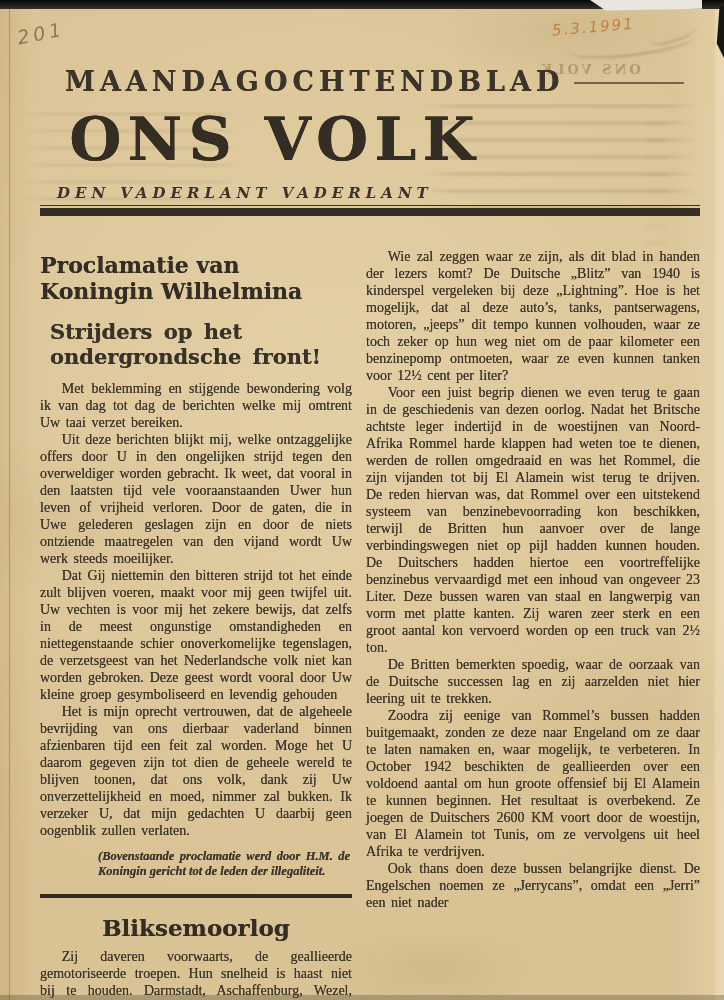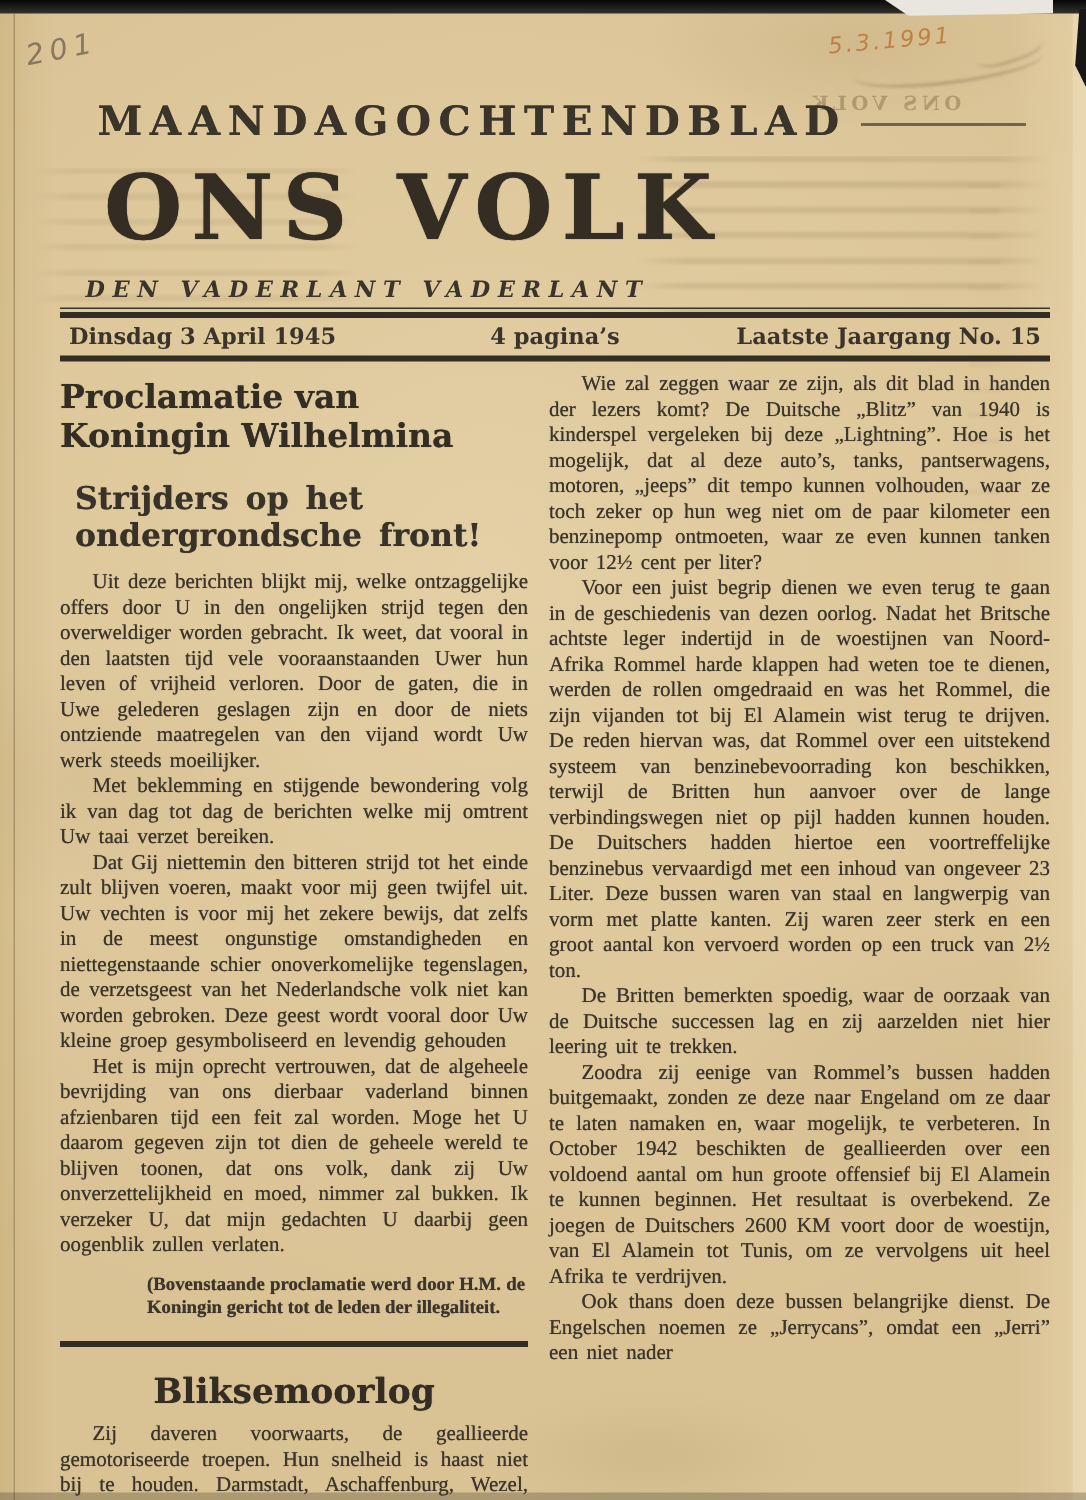--- a/index.html
+++ b/index.html
@@ -79,21 +79,21 @@
     color:#3b352b;}
   .col{text-shadow:0 0 .45px rgba(59,53,43,.85);}
   .col-left{width:312px;}
   .col-right{width:334px;}
   .col p.body{margin:0;font-size:14px;line-height:17px;text-align:justify;
     text-indent:1.55em;word-spacing:2px;}
   .headline{margin:4px 0 0;font-family:"DejaVu Serif",serif;font-weight:bold;font-size:22px;
     line-height:26px;text-align:left;color:#332d24;}
   .subhead{margin:15px 0 11px;font-family:"DejaVu Serif",serif;font-weight:bold;
     font-size:21px;text-align:left;padding-left:10px;word-spacing:4px;color:#383228;}
-  .credit{margin:10px 0 0 58px;width:252px;font-weight:bold;
+  .credit{margin:10px 0 0 58px;width:252px;font-weight:bold;font-style:italic;
     font-size:12.5px;line-height:15px;text-align:justify;}
   .section-rule{height:4px;background:#332d24;margin:15px 0 8px;}
   .headline-2{margin:16px 0 7px;font-family:"DejaVu Serif",serif;font-weight:bold;font-size:23px;
     text-align:center;color:#332d24;}
 </style>
 </head>
 <body>
 
 <div class="scan">
   <div class="paper">
@@ -115,35 +115,30 @@
         <span class="kicker">MAANDAGOCHTENDBLAD</span>
         <span class="kicker-rule"></span>
       </div>
       <h1 class="title">ONS VOLK</h1>
       <div class="motto">DEN VADERLANT VADERLANT</div>
     </header>
 
     <div class="dateline">
       <div class="rule-a"></div>
       <div class="rule-b"></div>
-      <div class="date-row">
-        <span class="cell-l">Dinsdag 3 April 1945</span>
-        <span class="cell-c">4 pagina’s</span>
-        <span class="cell-r">Laatste Jaargang No. 15</span>
-      </div>
       <div class="rule-c"></div>
     </div>
 
     <main class="columns">
       <section class="col col-left">
         <article>
           <h2 class="headline">Proclamatie van Koningin Wilhelmina</h2>
           <p class="subhead">Strijders op het ondergrondsche front!</p>
+          <p class="body">Met beklemming en stijgende bewondering volg ik van dag tot dag de berichten welke mij omtrent Uw taai verzet bereiken.</p>
           <p class="body">Uit deze berichten blijkt mij, welke ontzaggelijke offers door U in den ongelijken strijd tegen den overweldiger worden gebracht. Ik weet, dat vooral in den laatsten tijd vele vooraanstaanden Uwer hun leven of vrijheid verloren. Door de gaten, die in Uwe gelederen geslagen zijn en door de niets ontziende maatregelen van den vijand wordt Uw werk steeds moeilijker.</p>
-          <p class="body">Met beklemming en stijgende bewondering volg ik van dag tot dag de berichten welke mij omtrent Uw taai verzet bereiken.</p>
           <p class="body">Dat Gij niettemin den bitteren strijd tot het einde zult blijven voeren, maakt voor mij geen twijfel uit. Uw vechten is voor mij het zekere bewijs, dat zelfs in de meest ongunstige omstandigheden en niettegenstaande schier onoverkomelijke tegenslagen, de verzetsgeest van het Nederlandsche volk niet kan worden gebroken. Deze geest wordt vooral door Uw kleine groep gesymboliseerd en levendig gehouden</p>
           <p class="body">Het is mijn oprecht vertrouwen, dat de algeheele bevrijding van ons dierbaar vaderland binnen afzienbaren tijd een feit zal worden. Moge het U daarom gegeven zijn tot dien de geheele wereld te blijven toonen, dat ons volk, dank zij Uw onverzettelijkheid en moed, nimmer zal bukken. Ik verzeker U, dat mijn gedachten U daarbij geen oogenblik zullen verlaten.</p>
           <p class="credit">(Bovenstaande proclamatie werd door H.M. de Koningin gericht tot de leden der illegaliteit.</p>
         </article>
         <div class="section-rule"></div>
         <article>
           <h3 class="headline-2">Bliksemoorlog</h3>
           <p class="body">Zij daveren voorwaarts, de geallieerde gemotoriseerde troepen. Hun snelheid is haast niet bij te houden. Darmstadt, Aschaffenburg, Wezel, Rees; op het moment, dat dit geschreven wordt is Würzberg al bereikt.</p>
         </article>
       </section>

